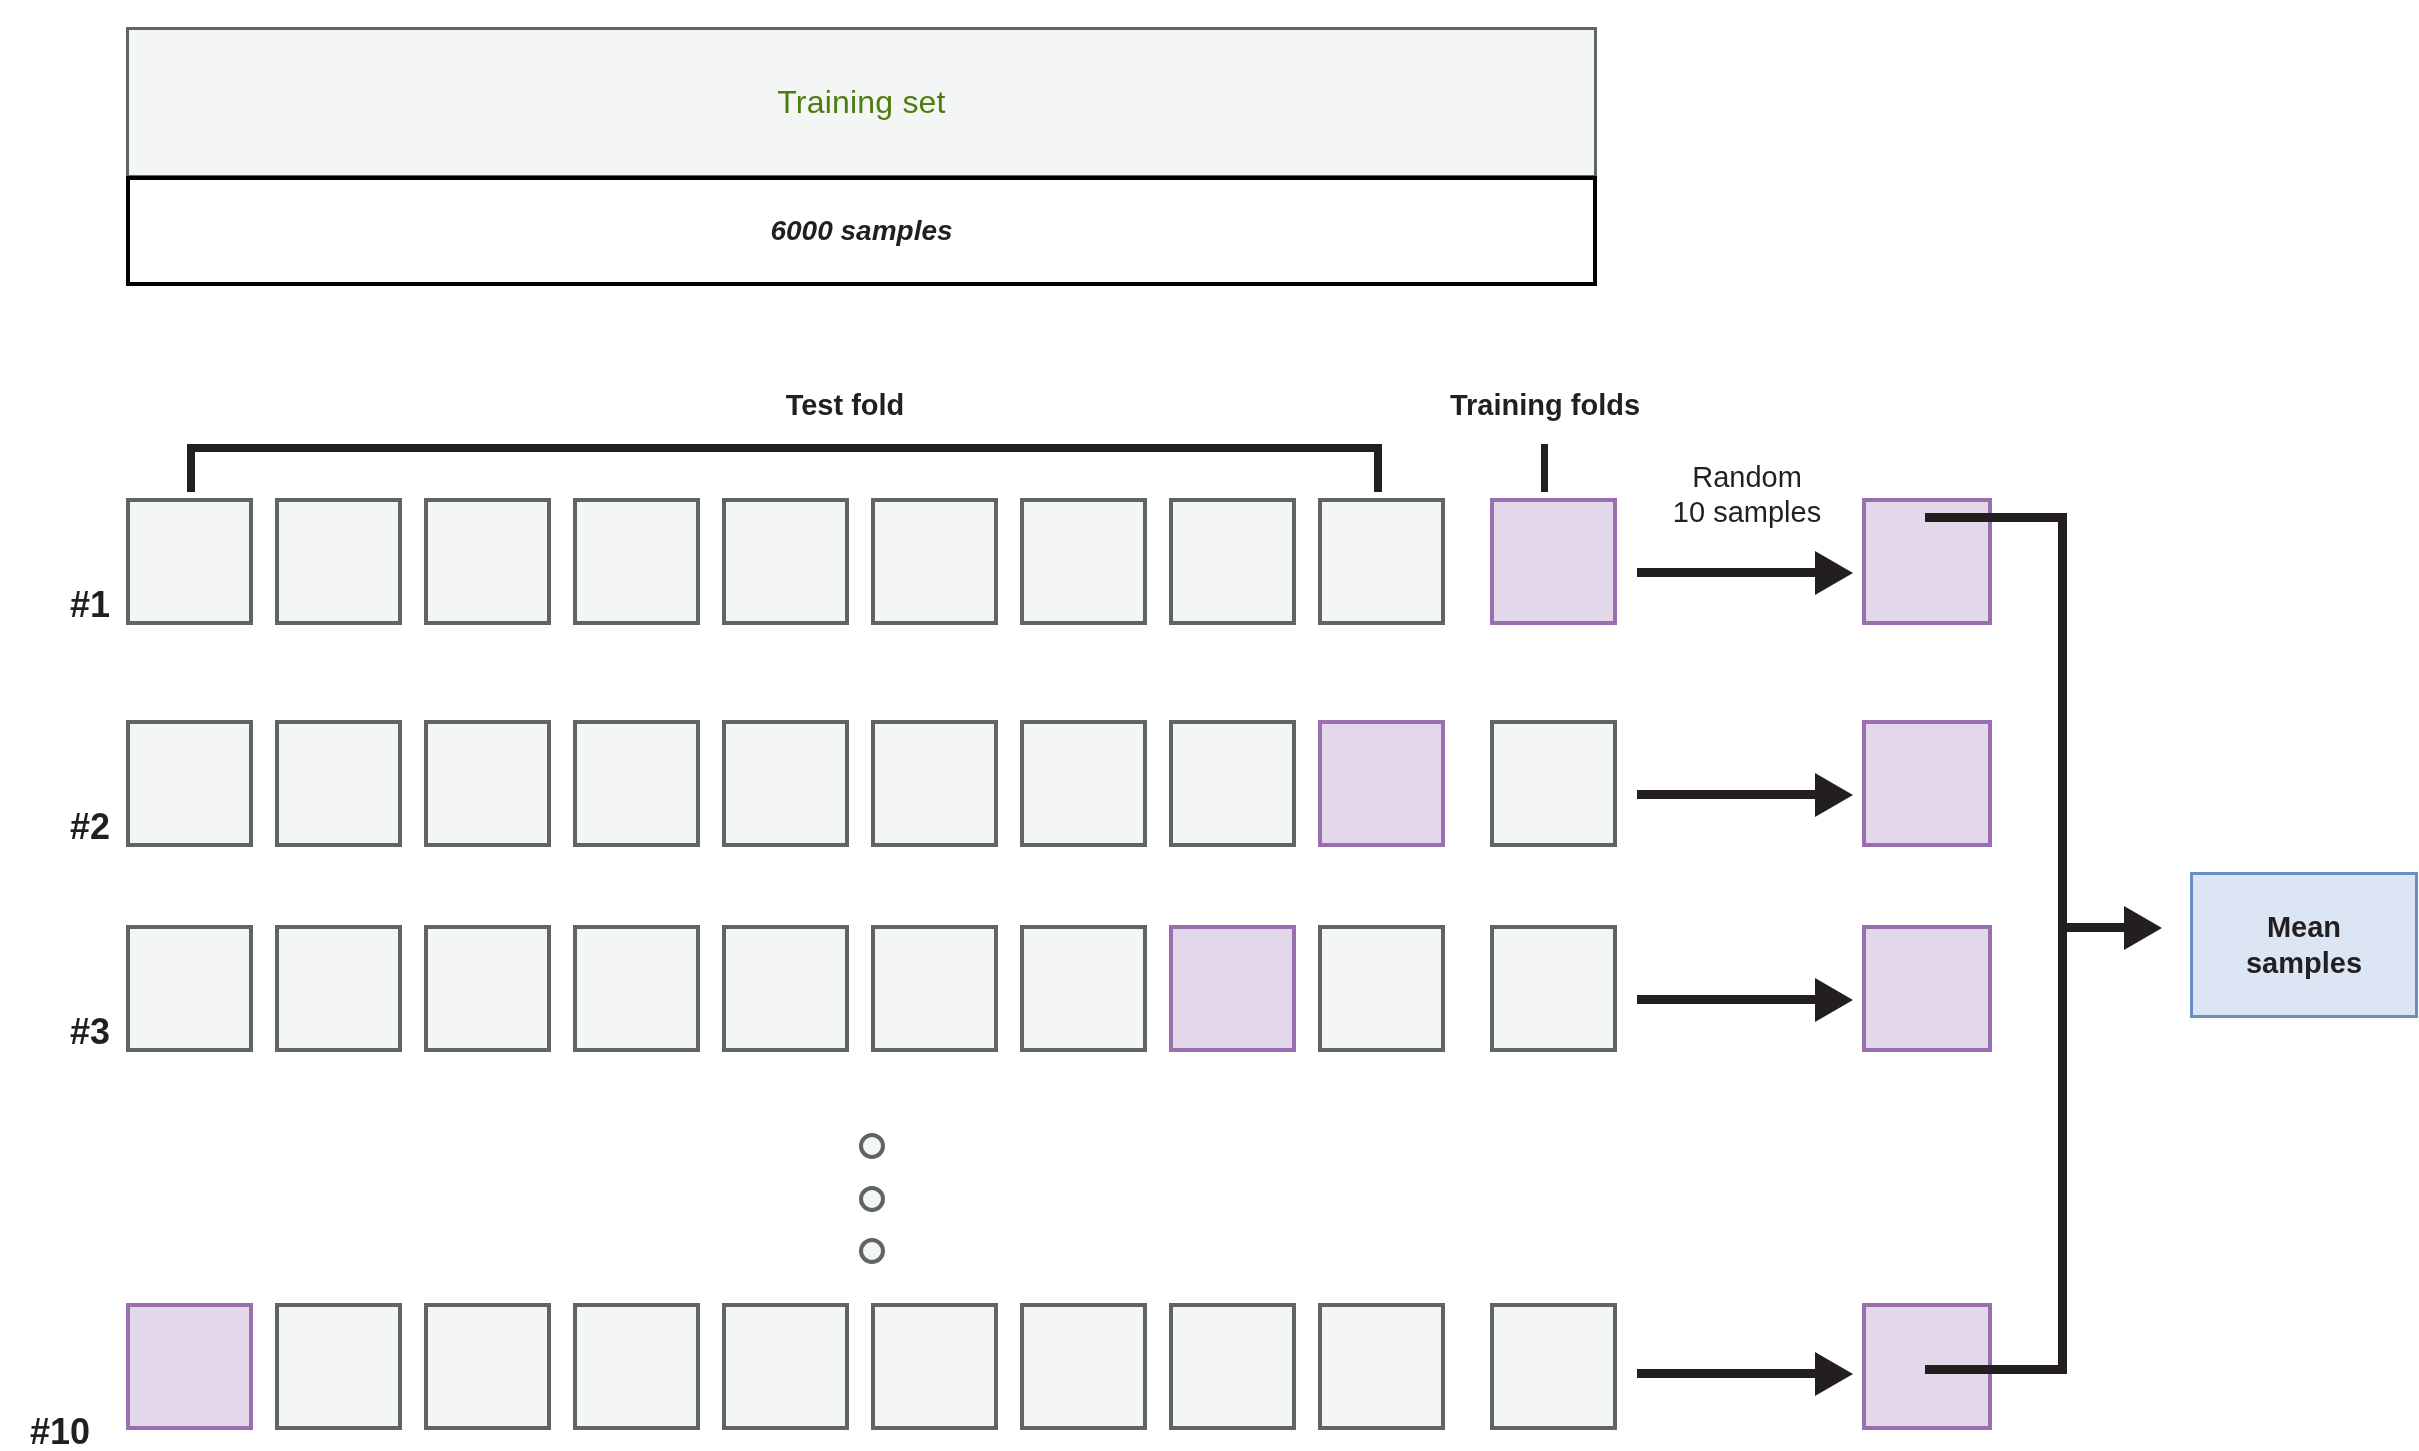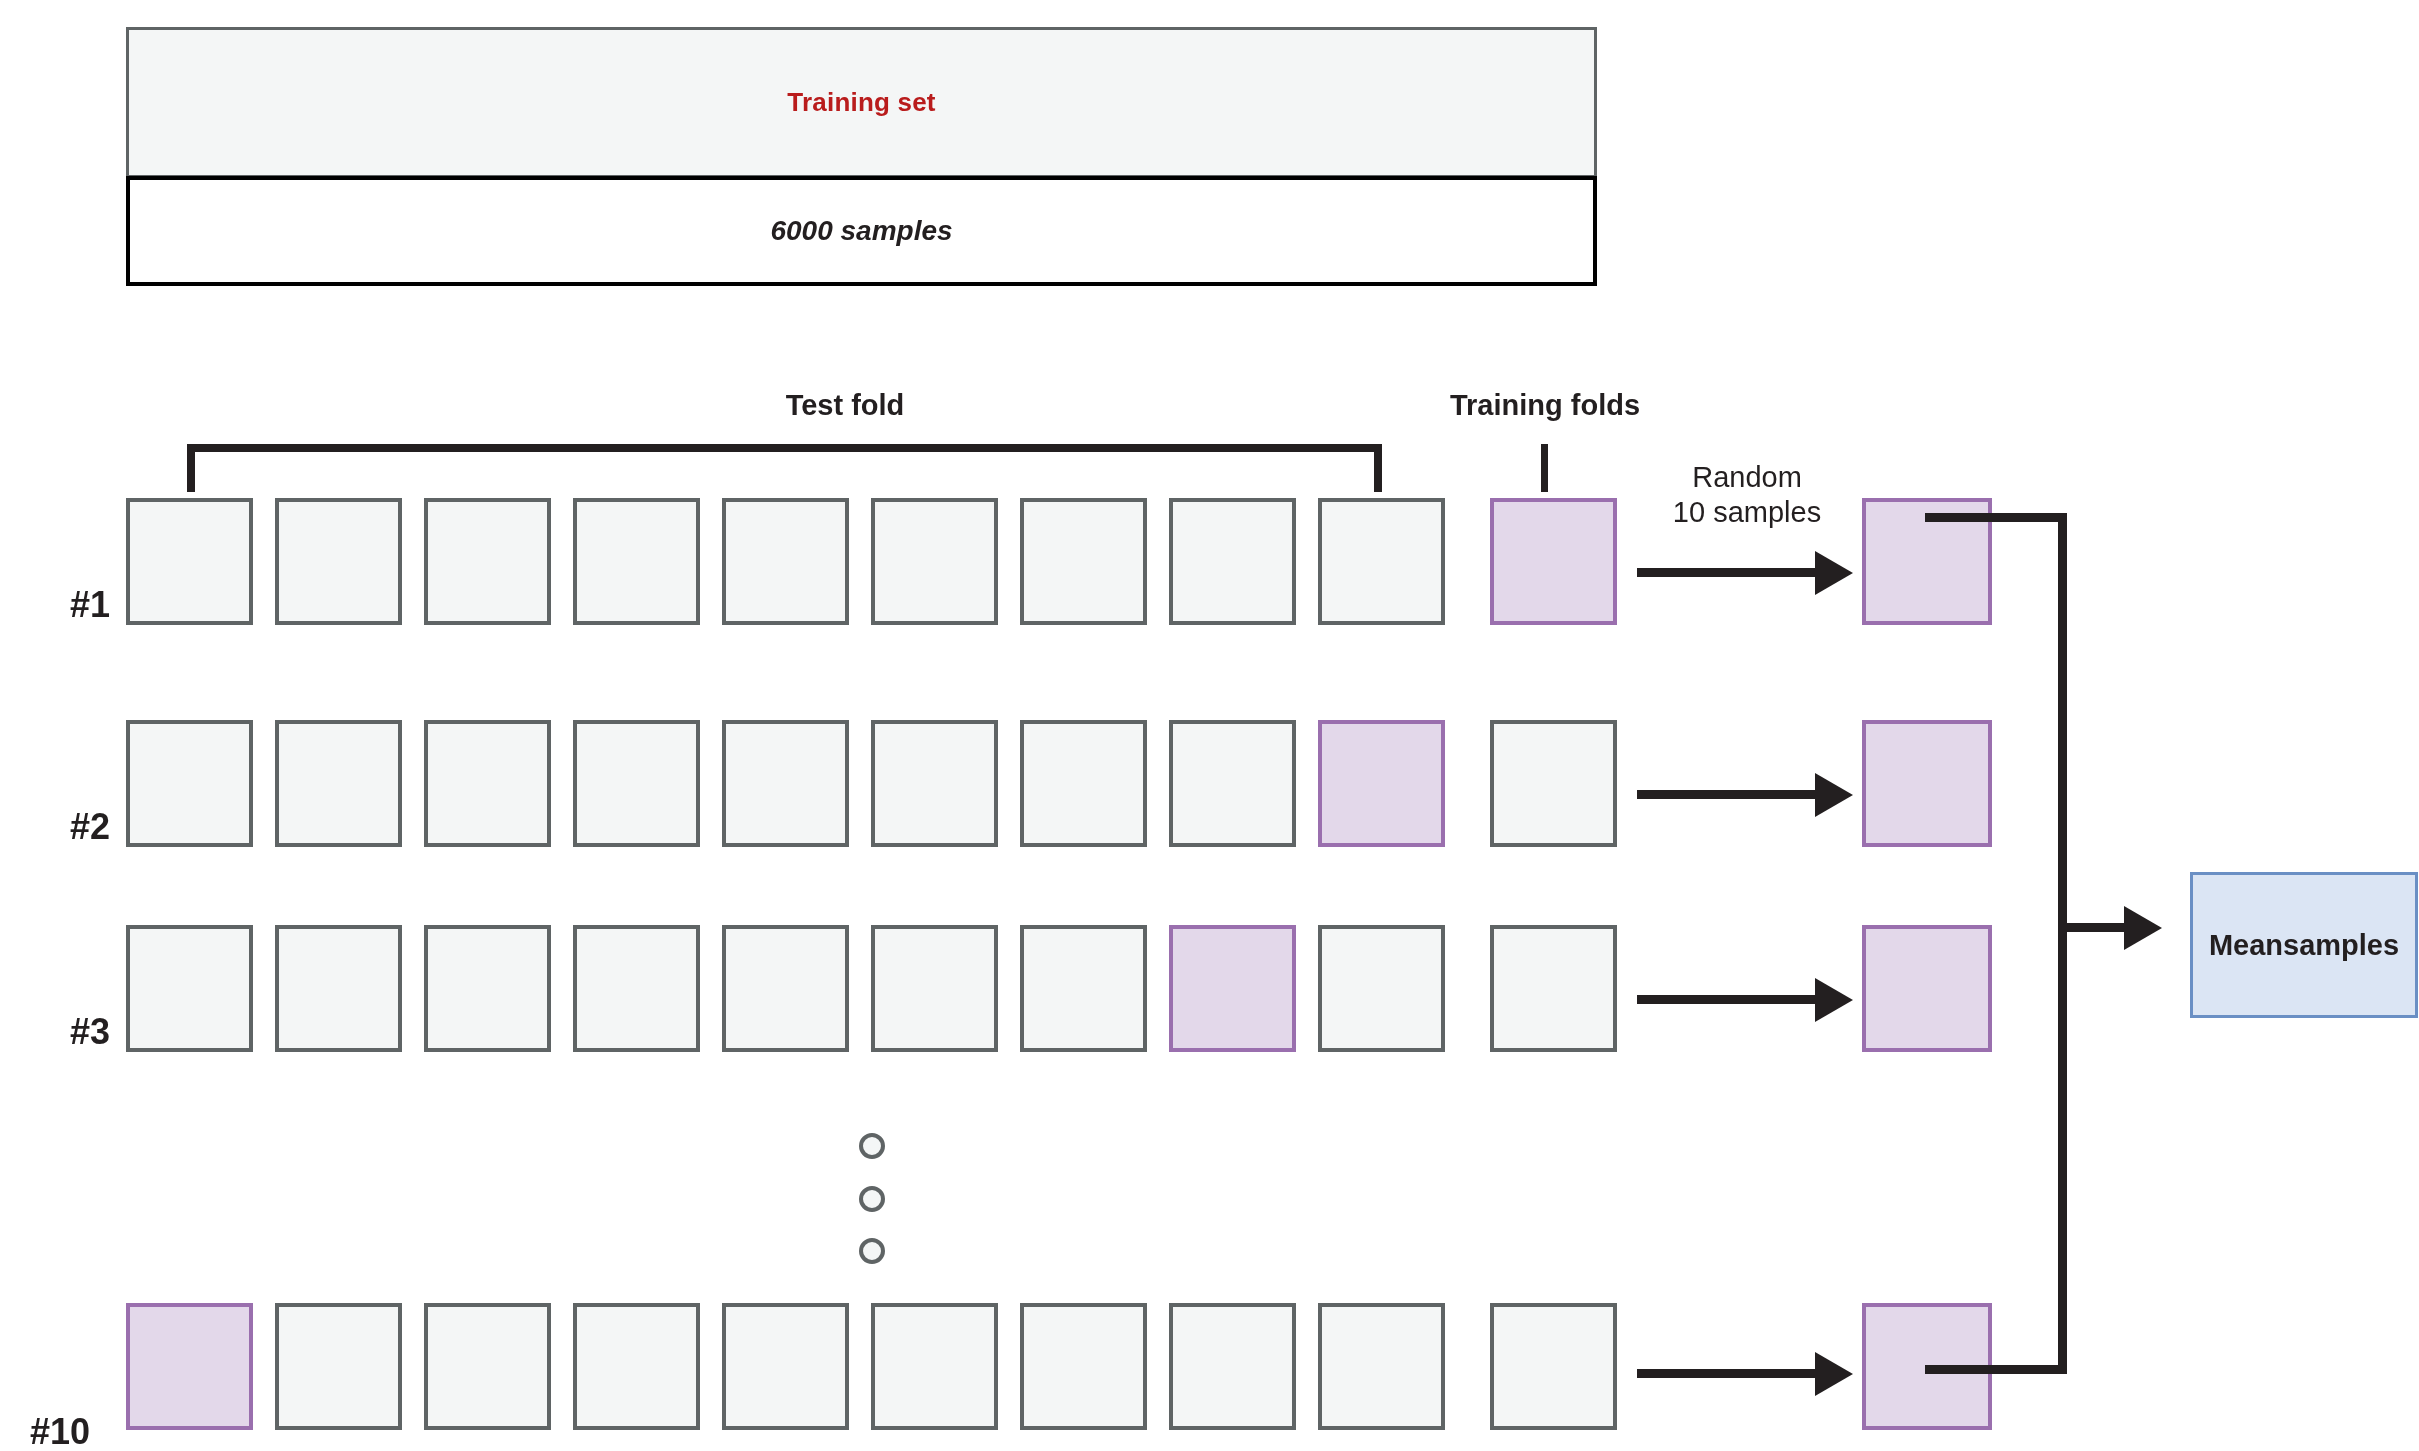--- a/index.html
+++ b/index.html
@@ -34,23 +34,23 @@
     width: 1471px;
     height: 151px;
     box-sizing: border-box;
     background: #f4f6f6;
     border: 3px solid #5f6465;
     display: flex;
     align-items: center;
     justify-content: center;
   }
   #trainset-top-label {
-    font-size: 26px;
-    font-weight: bold;
-    color: #b91c1c;
+    font-size: 32px;
+    font-weight: normal;
+    color: #4d7c0f;
     letter-spacing: 0.2px;
   }
   #trainset-bottom {
     position: absolute;
     left: 0; top: 149px;
     width: 1471px;
     height: 110px;
     box-sizing: border-box;
     background: #ffffff;
     border: 4px solid #000000;
@@ -156,21 +156,21 @@
   
   #mean-box {
     left: 2190px;
     top: 872px;
     width: 228px;
     height: 146px;
     box-sizing: border-box;
     background: #dbe5f4;
     border: 3px solid #6a8fc4;
     display: flex;
-    flex-direction: row;
+    flex-direction: column;
     align-items: center;
     justify-content: center;
     text-align: center;
   }
   #mean-box .ml {
     font-size: 29px;
     font-weight: bold;
     color: #231f20;
     line-height: 1.25;
     display: block;

